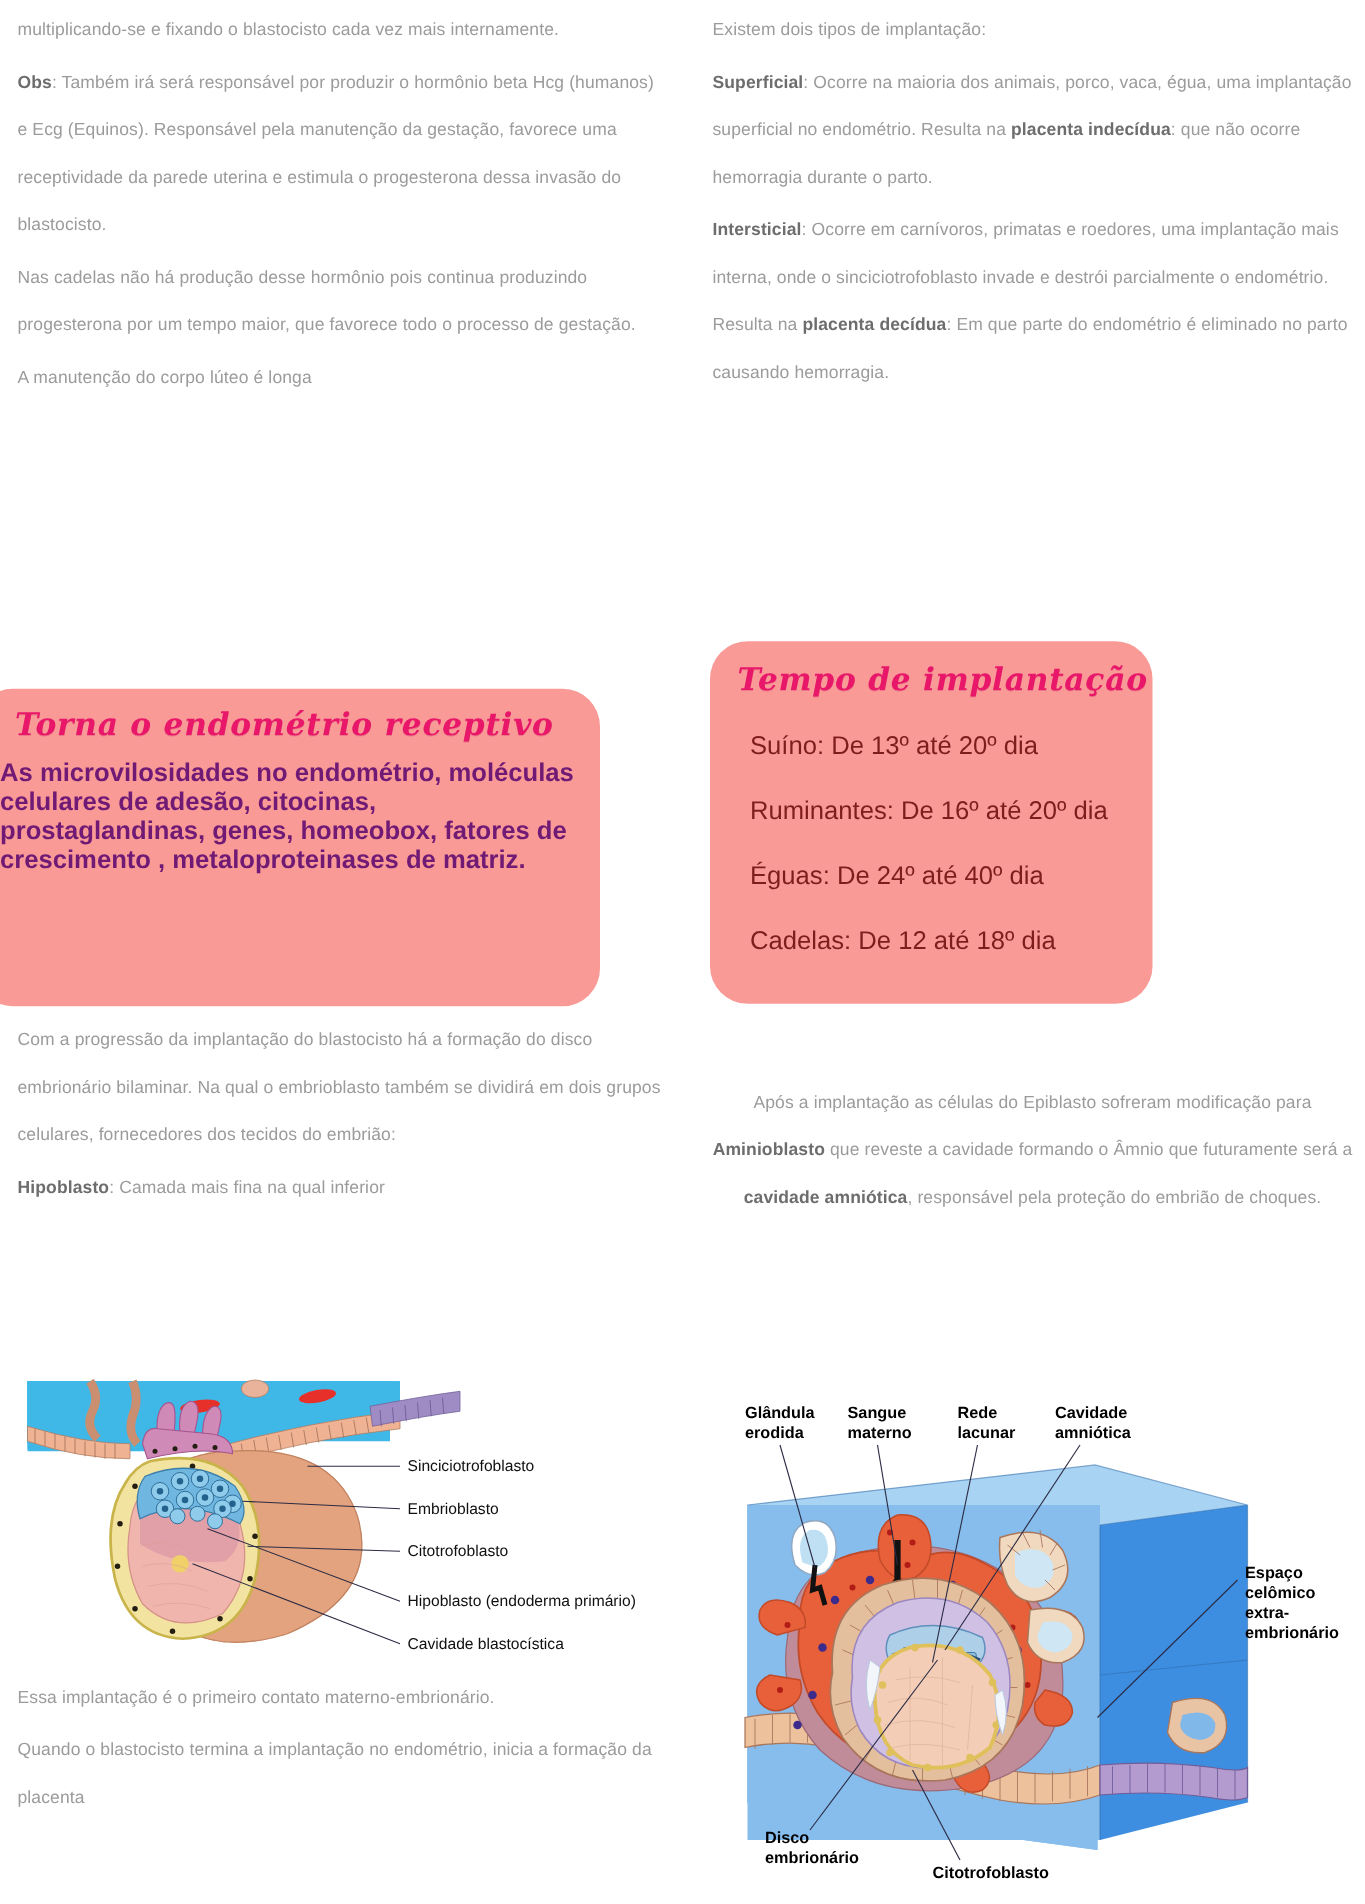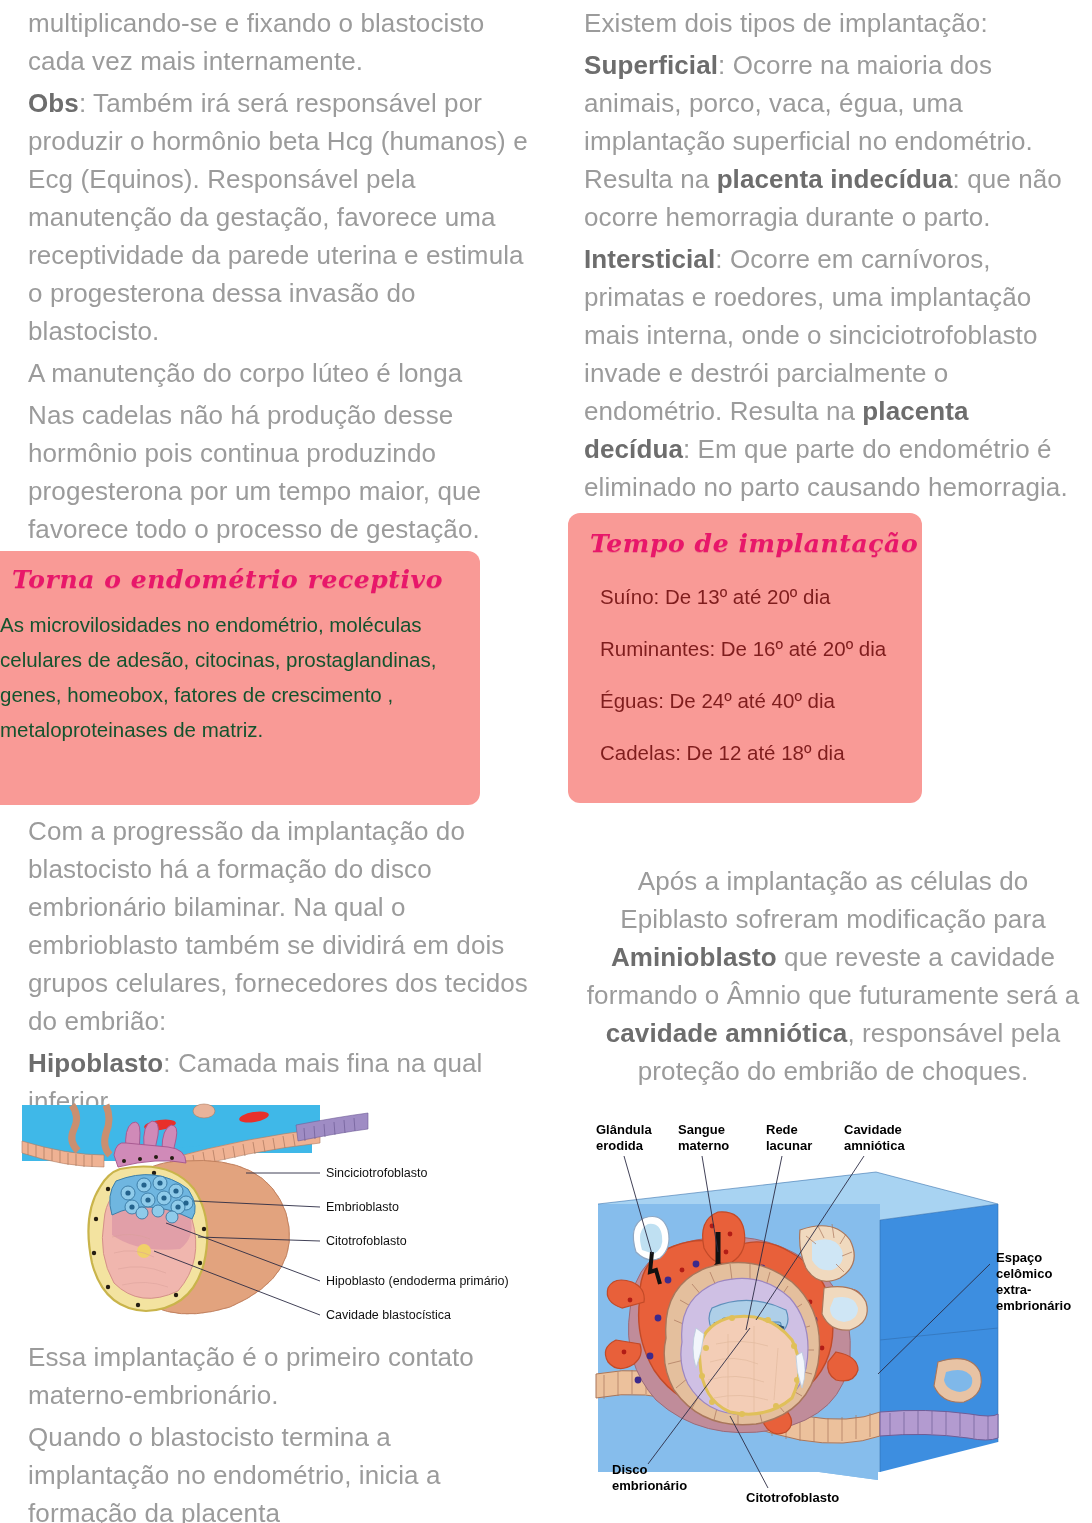--- a/index.html
+++ b/index.html
@@ -19,56 +19,56 @@
 
   
   .page {
     position: absolute;
     inset: 0;
     display: block;
   }
 
   
   .para {
-    font-size: 26px;
+    font-size: 14px;
     line-height: 38px;
     color: #9b9b9b;
     letter-spacing: 0.1px;
-    margin: 0 0 4px 14px;
+    margin: 0 0 4px 0;
     font-weight: 300;
   }
   .para.tight { margin-bottom: 0; }
   .para b, .strong {
     color: #6d6d6d;
     font-weight: 700;
   }
 
   
   .card {
     position: absolute;
     background: #f99a96;
-    border-radius: 12px;
+    border-radius: 30px;
     box-sizing: border-box;
   }
   .card-title {
     font-family: "DejaVu Serif", serif;
     font-style: italic;
     font-weight: 700;
     color: #e8176a;
     font-size: 25px;
     letter-spacing: 0.6px;
     line-height: 1.05;
     margin: 0;
     text-shadow: 0 1px 0 rgba(200,20,90,0.25);
   }
   .card-body {
     font-size: 20.5px;
-    line-height: 35px;
-    color: #14532d;
-    font-weight: 400;
+    line-height: 23px;
+    color: #701a75;
+    font-weight: 700;
     margin: 0;
   }
   .card-list {
     list-style: none;
     margin: 0;
     padding: 0;
   }
   .card-list li {
     font-size: 20.5px;
     line-height: 52px;
@@ -126,22 +126,22 @@
   #txt-right-mid     { position: absolute; left: 570px; top: 862px;  width: 512px; text-align: center; }
 </style>
 </head>
 <body>
 
 <div class="page">
 
   <div id="txt-left-top">
     <p class="para">multiplicando-se e fixando o blastocisto cada vez mais internamente.</p>
     <p class="para"><span class="strong">Obs</span><span>: Também irá será responsável por produzir o hormônio beta Hcg (humanos) e Ecg (Equinos). Responsável pela manutenção da gestação, favorece uma receptividade da parede uterina e estimula o progesterona dessa invasão do blastocisto.</span></p>
+    <p class="para">Nas cadelas não há produção desse hormônio pois continua produzindo progesterona por um tempo maior, que favorece todo o processo de gestação.</p>
     <p class="para">A manutenção do corpo lúteo é longa</p>
-    <p class="para">Nas cadelas não há produção desse hormônio pois continua produzindo progesterona por um tempo maior, que favorece todo o processo de gestação.</p>
   </div>
 
   <div class="card" id="card-endometrio">
     <p class="card-title">Torna o endométrio receptivo</p>
     <p class="card-body">As microvilosidades no endométrio, moléculas celulares de adesão, citocinas, prostaglandinas, genes, homeobox, fatores de crescimento , metaloproteinases de matriz.</p>
   </div>
 
   <div id="txt-left-mid">
     <p class="para">Com a progressão da implantação do blastocisto há a formação do disco embrionário bilaminar. Na qual o embrioblasto também se dividirá em dois grupos celulares, fornecedores dos tecidos do embrião:</p>
     <p class="para tight"><span class="strong">Hipoblasto</span><span>: Camada mais fina na qual inferior</span></p>

